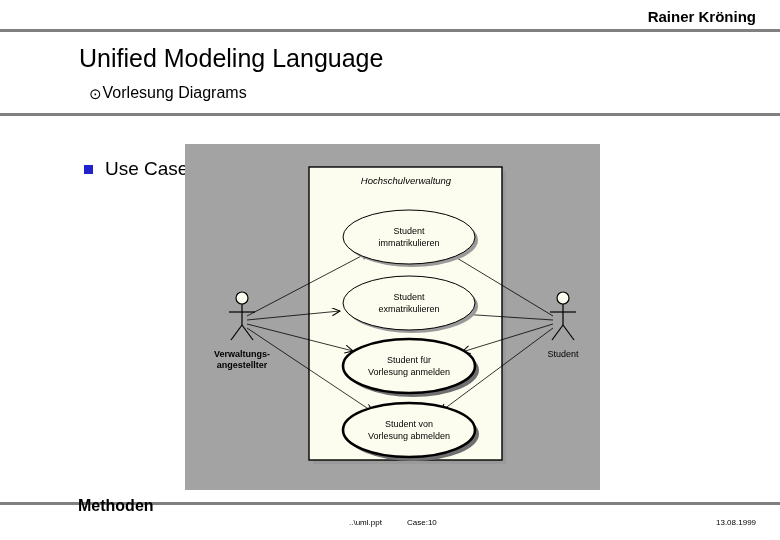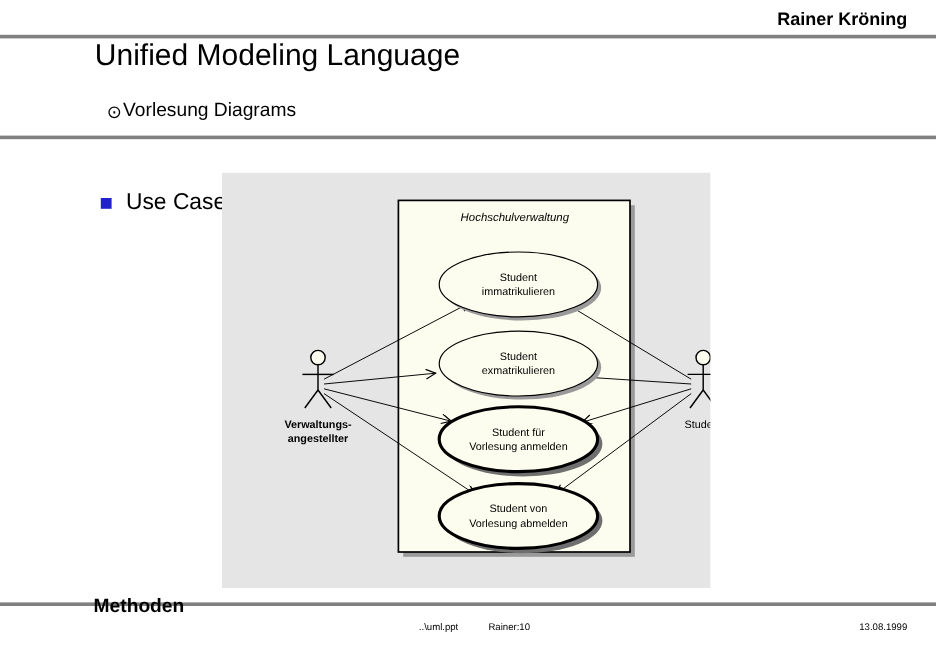--- a/index.html
+++ b/index.html
@@ -39,21 +39,21 @@
     position: absolute;
     background: #808080;
   }
   .rule-top    { left: 0;  top: 29px;  width: 780px; height: 3px; }
   .rule-mid    { left: 0;  top: 113px; width: 780px; height: 3px; }
   .rule-bottom { left: 0;  top: 502px; width: 780px; height: 3px; }
 
   .title {
     position: absolute;
     left: 79px;
-    top: 32px;
+    top: 44px;
     font-size: 25px;
     color: #000000;
     white-space: nowrap;
   }
   .subtitle {
     position: absolute;
     left: 89px;
     top: 84px;
     font-size: 16px;
     color: #000000;
@@ -86,25 +86,24 @@
     font-size: 19px;
     color: #000000;
     white-space: nowrap;
   }
 
   
   .picture {
     position: absolute;
     left: 185px;
     top: 144px;
-    width: 384px;
+    width: 415px;
     height: 346px;
-    background: #e5e5e5;
+    background: #a3a3a3;
     overflow: hidden;
-    padding-left: 23px;
   }
   .picture svg { display: block; }
 
   
   .footer-left {
     position: absolute;
     left: 78px;
     top: 497px;
     font-size: 16px;
     font-weight: bold;
@@ -233,16 +232,16 @@
         <line x1="378" y1="181" x2="367" y2="196"></line>
         <line x1="378" y1="181" x2="389" y2="196"></line>
       </g>
       <text x="378" y="213" font-family="'Liberation Sans', sans-serif" font-size="9" fill="#000000" text-anchor="middle">Student</text>
 
     </svg>
   </div>
 
   <div class="footer-left">Methoden</div>
   <div class="footer-center">..\uml.ppt</div>
-  <div class="footer-slide">Rainer:10</div>
+  <div class="footer-slide">Case:10</div>
   <div class="footer-right">13.08.1999</div>
 
 </div>
 
 </body></html>

